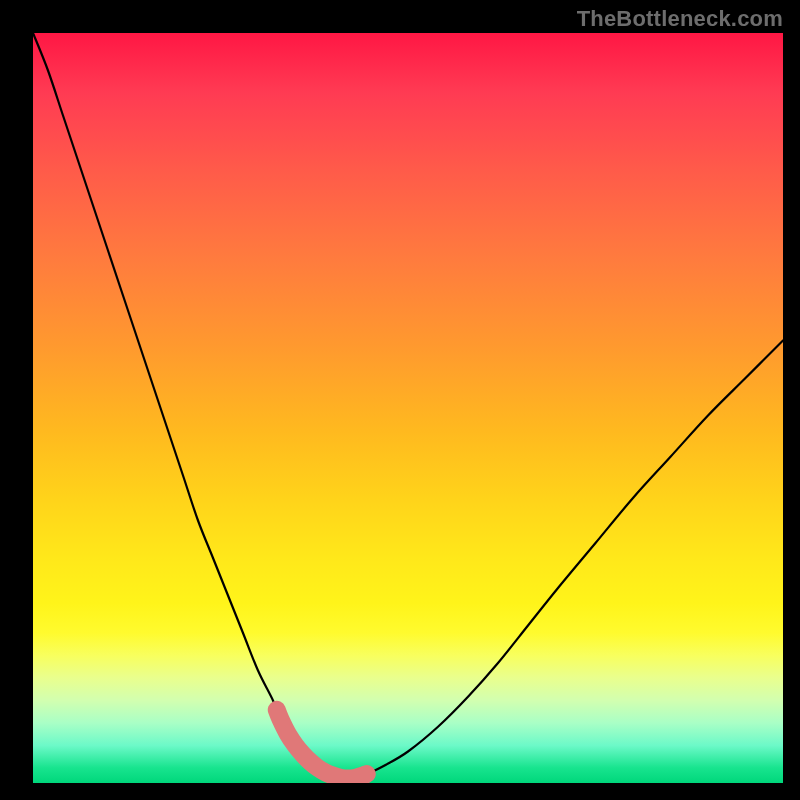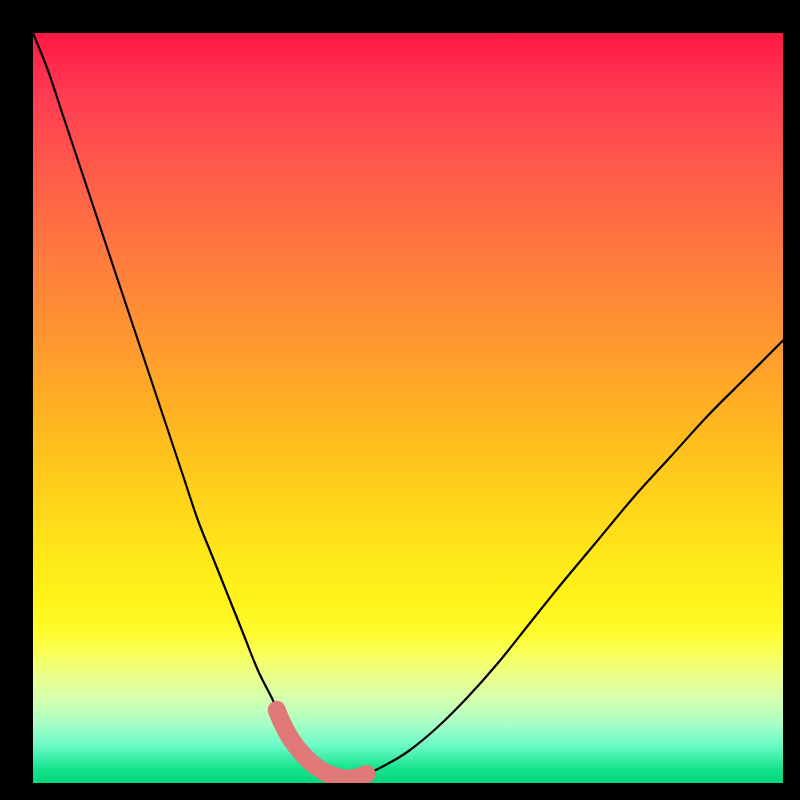--- a/index.html
+++ b/index.html
@@ -55,13 +55,14 @@
 <body>
 <div class="stage">
 
   <div class="plot-area" id="plot-area" style="left: 33px; top: 33px; width: 750px; height: 750px;"></div>
 
   <svg class="curve" id="curve" width="750" height="750" viewBox="0 0 750 750" style="left: 33px; top: 33px;">
     <path id="curve-path" fill="none" stroke="#000000" stroke-width="2.2" stroke-linecap="round" stroke-linejoin="round" d="M 0.00 0.00 C 2.50 6.25, 10.00 23.75, 15.00 37.50 C 20.00 51.25, 25.00 67.50, 30.00 82.50 C 35.00 97.50, 40.00 112.50, 45.00 127.50 C 50.00 142.50, 55.00 157.50, 60.00 172.50 C 65.00 187.50, 70.00 202.50, 75.00 217.50 C 80.00 232.50, 85.00 247.50, 90.00 262.50 C 95.00 277.50, 100.00 292.50, 105.00 307.50 C 110.00 322.50, 115.00 337.50, 120.00 352.50 C 125.00 367.50, 130.00 382.50, 135.00 397.50 C 140.00 412.50, 145.00 427.50, 150.00 442.50 C 155.00 457.50, 160.00 473.75, 165.00 487.50 C 170.00 501.25, 175.00 512.50, 180.00 525.00 C 185.00 537.50, 190.00 550.00, 195.00 562.50 C 200.00 575.00, 205.00 587.50, 210.00 600.00 C 215.00 612.50, 220.00 626.25, 225.00 637.50 C 230.00 648.75, 236.25 659.38, 240.00 667.50 C 243.75 675.63, 245.00 680.63, 247.50 686.25 C 250.00 691.88, 252.50 696.88, 255.00 701.25 C 257.50 705.63, 260.00 709.13, 262.50 712.50 C 265.00 715.88, 267.50 718.75, 270.00 721.50 C 272.50 724.25, 275.00 726.75, 277.50 729.00 C 280.00 731.25, 282.50 733.25, 285.00 735.00 C 287.50 736.75, 290.00 738.25, 292.50 739.50 C 295.00 740.75, 297.50 741.63, 300.00 742.50 C 302.50 743.38, 305.00 744.25, 307.50 744.75 C 310.00 745.25, 312.50 745.50, 315.00 745.50 C 317.50 745.50, 320.00 745.25, 322.50 744.75 C 325.00 744.25, 327.50 743.38, 330.00 742.50 C 332.50 741.63, 333.75 741.25, 337.50 739.50 C 341.25 737.75, 346.25 735.50, 352.50 732.00 C 358.75 728.50, 366.25 724.88, 375.00 718.50 C 383.75 712.13, 395.00 702.88, 405.00 693.75 C 415.00 684.63, 425.00 674.38, 435.00 663.75 C 445.00 653.13, 455.00 641.88, 465.00 630.00 C 475.00 618.13, 485.00 605.00, 495.00 592.50 C 505.00 580.00, 513.75 568.75, 525.00 555.00 C 536.25 541.25, 550.00 525.00, 562.50 510.00 C 575.00 495.00, 587.50 479.38, 600.00 465.00 C 612.50 450.63, 625.00 437.50, 637.50 423.75 C 650.00 410.00, 662.50 395.63, 675.00 382.50 C 687.50 369.38, 700.00 357.50, 712.50 345.00 C 725.00 332.50, 743.75 313.75, 750.00 307.50"></path>
     <path id="marker-path" fill="none" stroke="#e07878" stroke-width="18" stroke-linecap="round" stroke-linejoin="round" d="M 243.75 676.88 C 244.38 678.44, 245.63 682.19, 247.50 686.25 C 249.38 690.31, 252.50 696.88, 255.00 701.25 C 257.50 705.63, 260.00 709.13, 262.50 712.50 C 265.00 715.88, 267.50 718.75, 270.00 721.50 C 272.50 724.25, 275.00 726.75, 277.50 729.00 C 280.00 731.25, 282.50 733.25, 285.00 735.00 C 287.50 736.75, 290.00 738.25, 292.50 739.50 C 295.00 740.75, 297.50 741.63, 300.00 742.50 C 302.50 743.38, 305.00 744.25, 307.50 744.75 C 310.00 745.25, 312.50 745.50, 315.00 745.50 C 317.50 745.50, 320.00 745.25, 322.50 744.75 C 325.00 744.25, 328.13 743.13, 330.00 742.50 C 331.88 741.88, 333.13 741.25, 333.75 741.00"></path>
   </svg>
 
+  <div class="watermark" id="watermark" style="font-size: 22px; top: 6px; right: 17px;">TheBottleneck.com</div>
 </div>
 
 </body></html>

